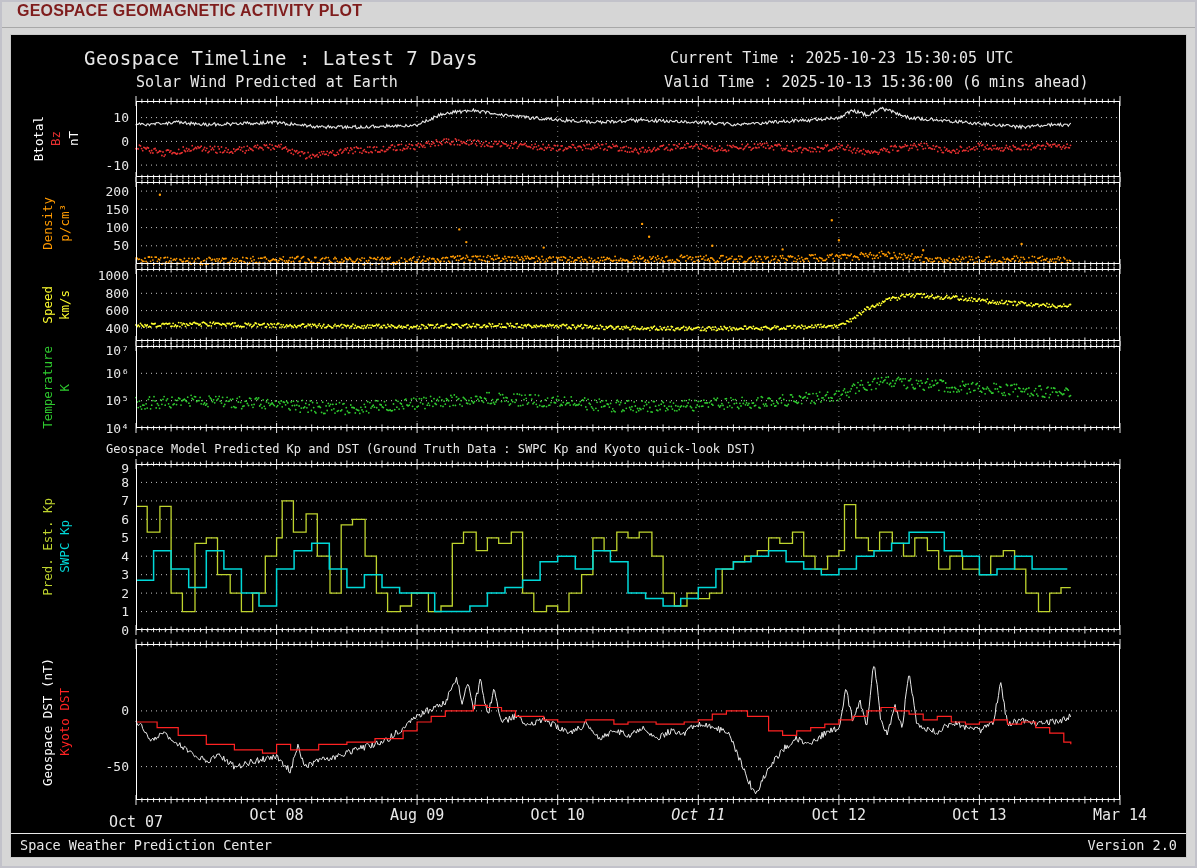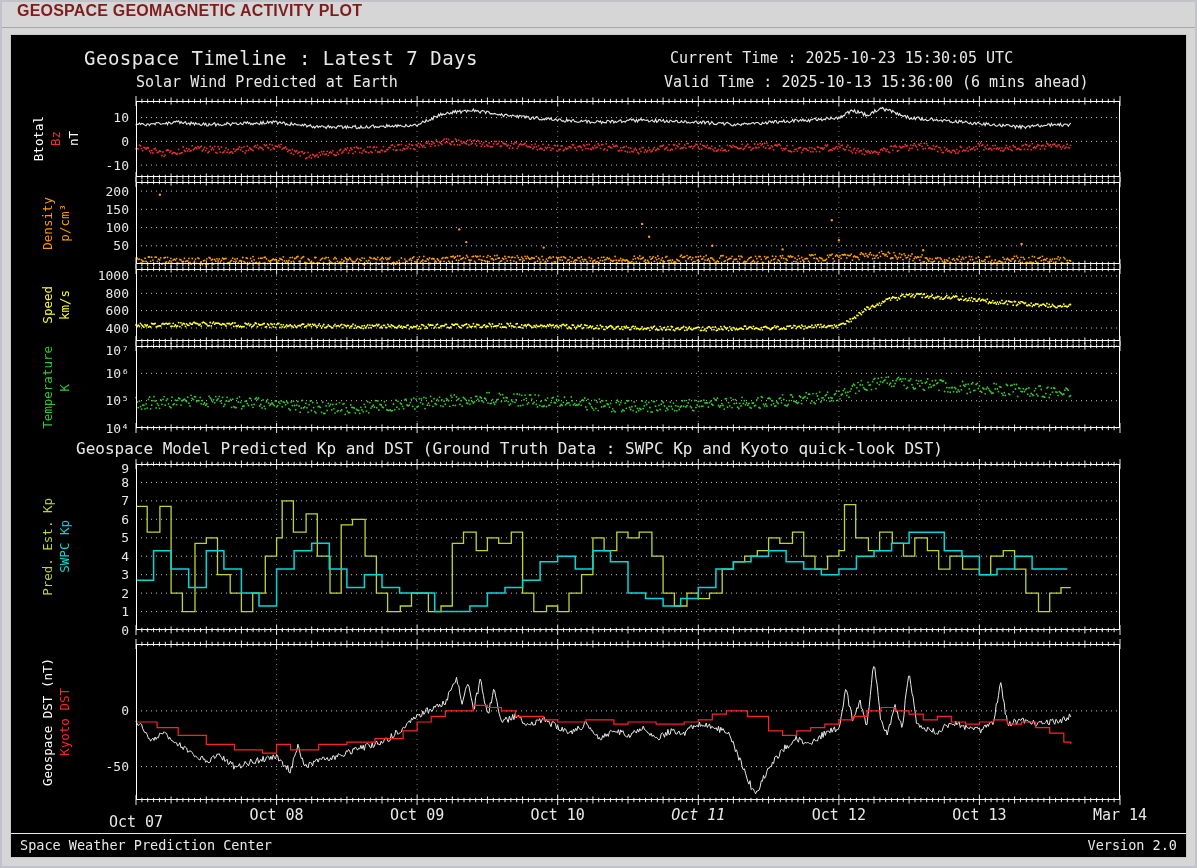--- a/index.html
+++ b/index.html
@@ -16,21 +16,21 @@
   .charts{padding:4px 66px 0 0}
   .chart-row{display:flex;align-items:stretch;margin-bottom:5px}
   .ylab{width:125px;display:flex;justify-content:center;align-items:center;gap:3px;padding-right:34px}
   .vlab{writing-mode:vertical-rl;transform:rotate(180deg);font-size:12.5px;line-height:1.15;white-space:nowrap}
   .plot{flex:1;position:relative}
   .plot-mag{height:76px}.plot-den{height:82px}.plot-spd{height:72px}.plot-tmp{height:82px}
   .plot-kp{height:166px}.plot-dst{height:156px}
   .row-kp{margin-bottom:14px}
   svg{display:block;overflow:visible}
   svg text{font-family:"DejaVu Sans Mono",monospace}
-  .section-row{padding-left:65px;height:30px;display:flex;align-items:center;font-size:16px;white-space:nowrap}
+  .section-row{padding-left:95px;height:30px;display:flex;align-items:center;font-size:12px;white-space:nowrap}
   .xaxis-row{display:flex;height:26px;margin-top:2px}
   .xaxis-gutter{width:125px}
   .xaxis-area{flex:1;position:relative;font-size:15px}
   .xaxis-area span{position:absolute;transform:translateX(-50%);top:4px;white-space:nowrap}
   .footer{position:absolute;left:0;right:0;bottom:0;border-top:1px solid #e8e8e8;display:flex;justify-content:space-between;padding:3px 9px 4px;font-size:13.5px;background:#000}
 </style>
 </head>
 <body>
 
 <div class="page-header">GEOSPACE GEOMAGNETIC ACTIVITY PLOT</div>
@@ -170,21 +170,21 @@
             <rect x="0.5" y="0.5" width="983" height="155" fill="none" stroke="#ffffff" stroke-width="1"></rect>
           </svg>
         </div>
     </div>
 
     <div class="xaxis-row">
       <div class="xaxis-gutter"></div>
       <div class="xaxis-area">
           <span style="left: 0%; margin-top: 7px;">Oct 07</span>
           <span style="left: 14.2857%;">Oct 08</span>
-          <span style="left: 28.5714%;">Oct 09</span>
+          <span style="left: 28.5714%;">Aug 09</span>
           <span style="left: 42.8571%;">Oct 10</span>
           <span style="left: 57.1429%; font-style: italic;">Oct 11</span>
           <span style="left: 71.4286%;">Oct 12</span>
           <span style="left: 85.7143%;">Oct 13</span>
           <span style="left: 100%;">Mar 14</span>
         </div>
     </div>
   </div>
 
   <div class="footer">

